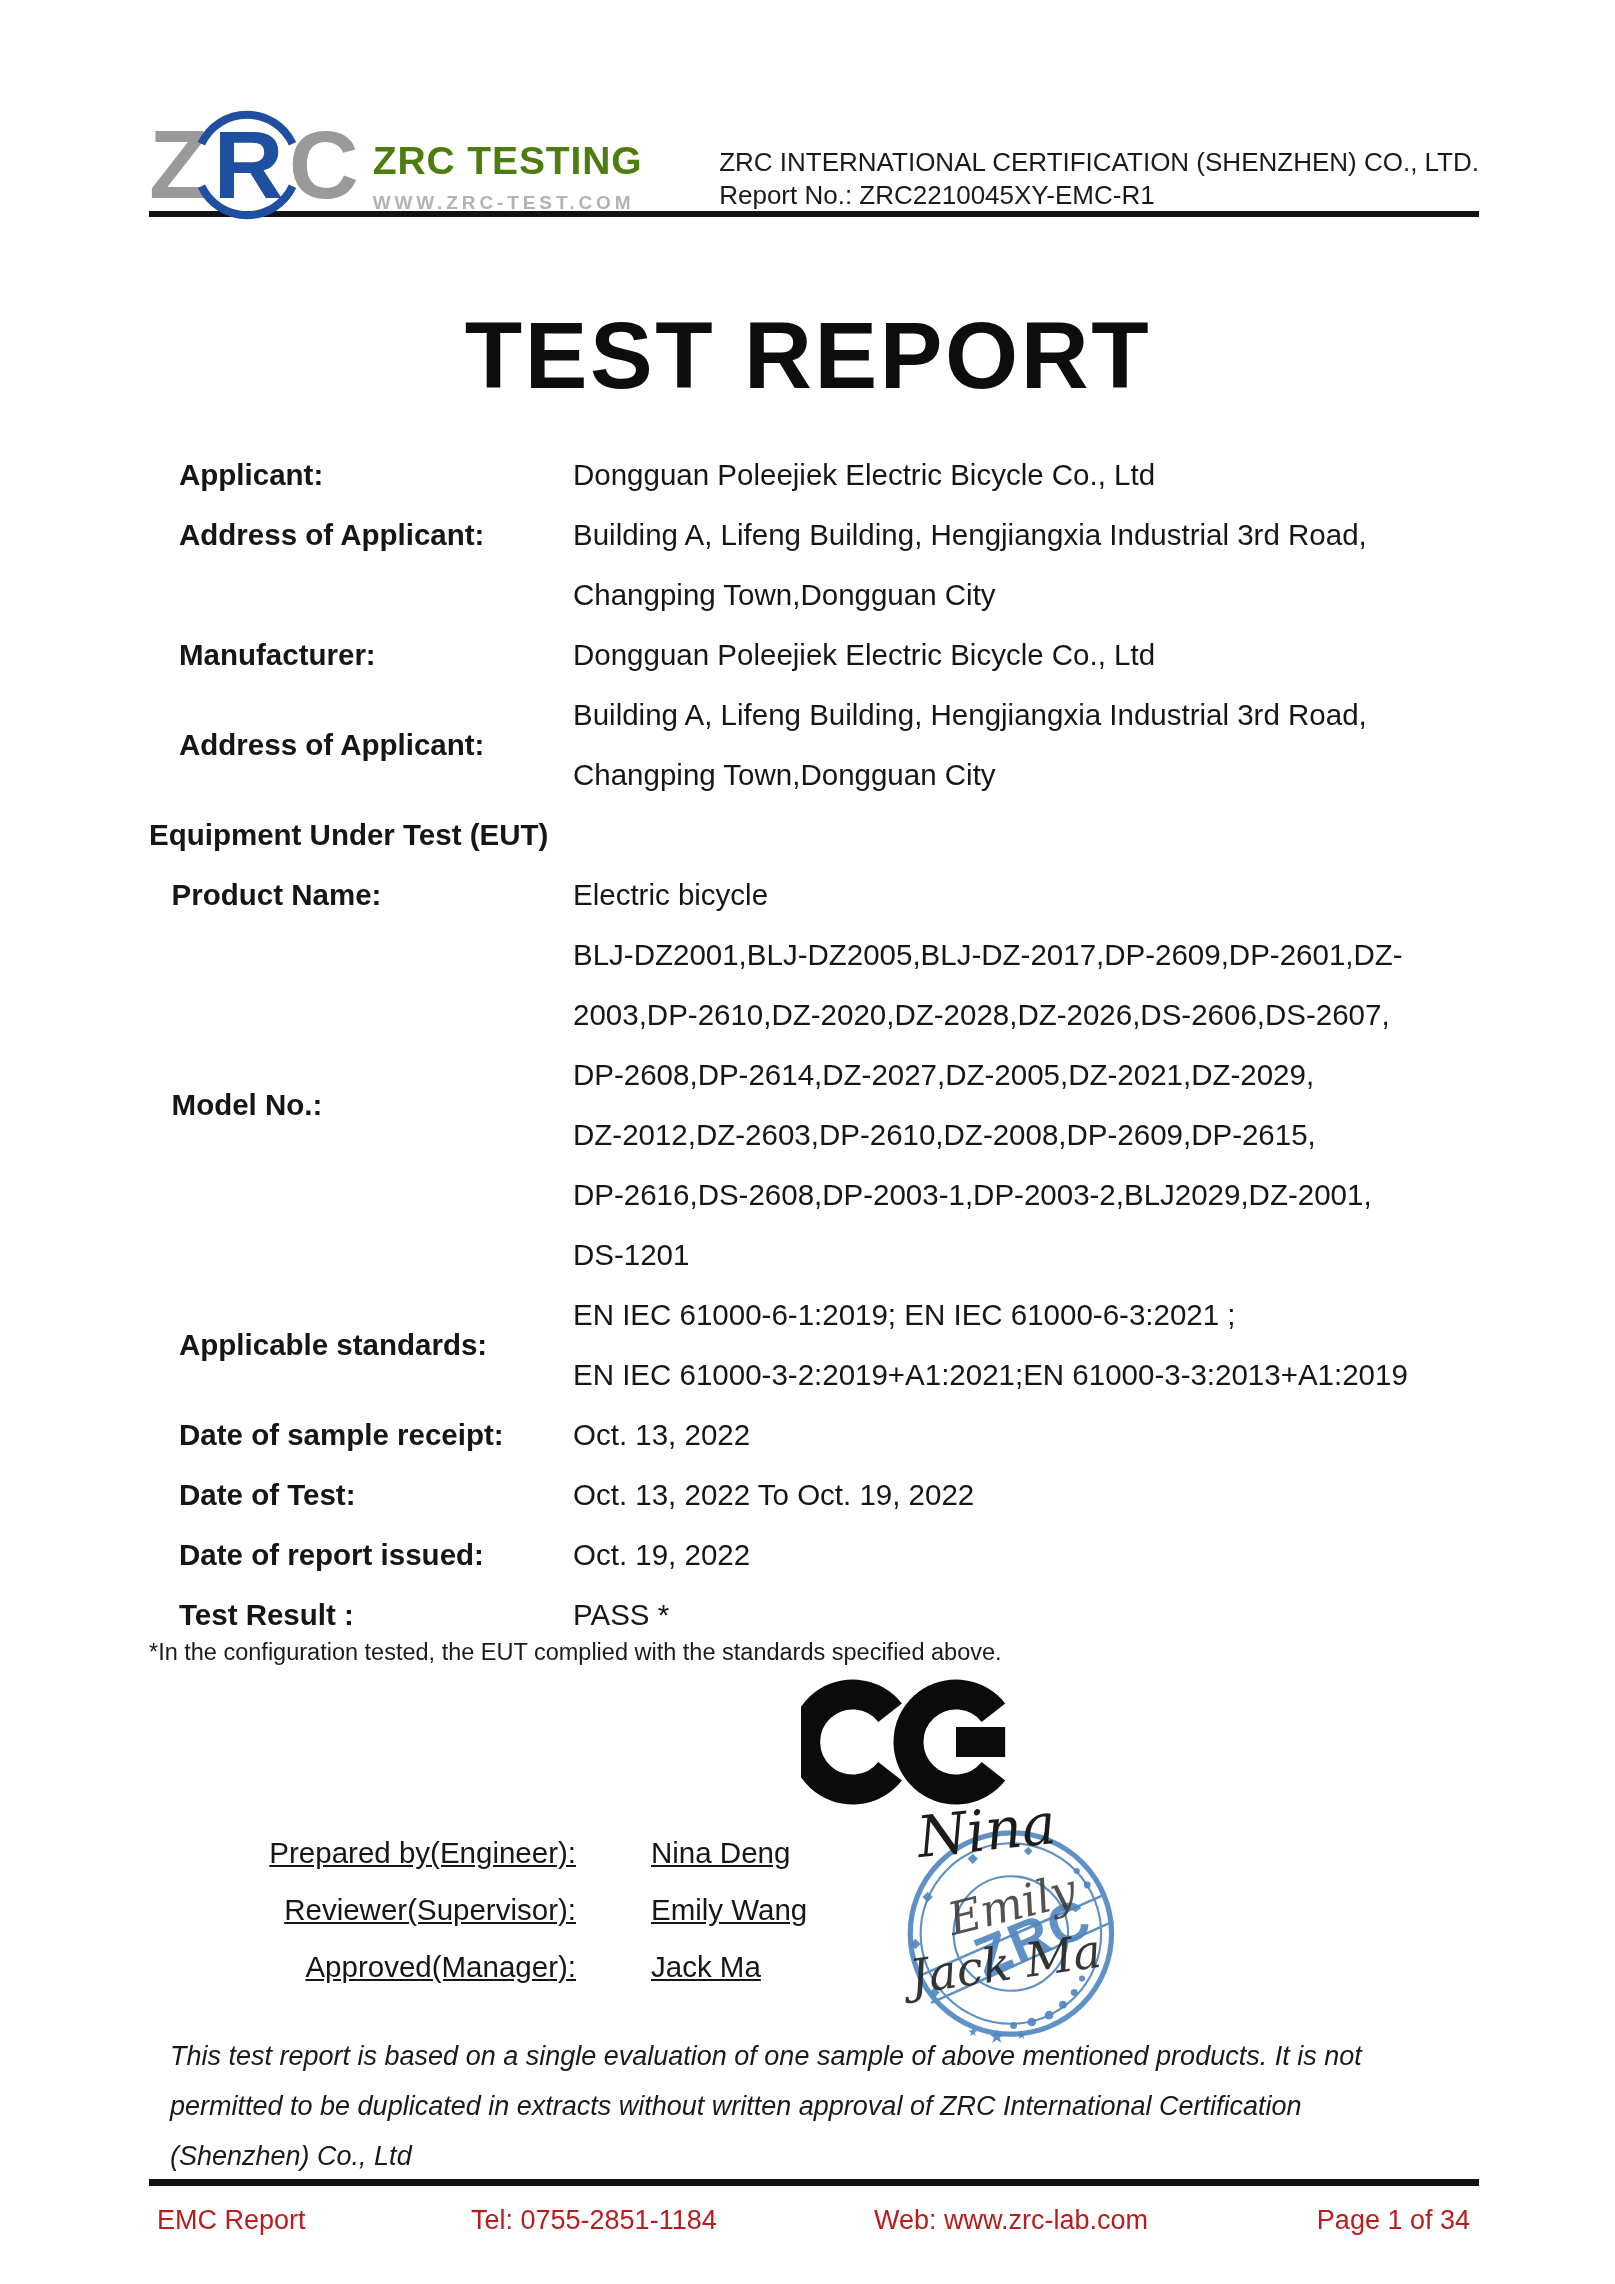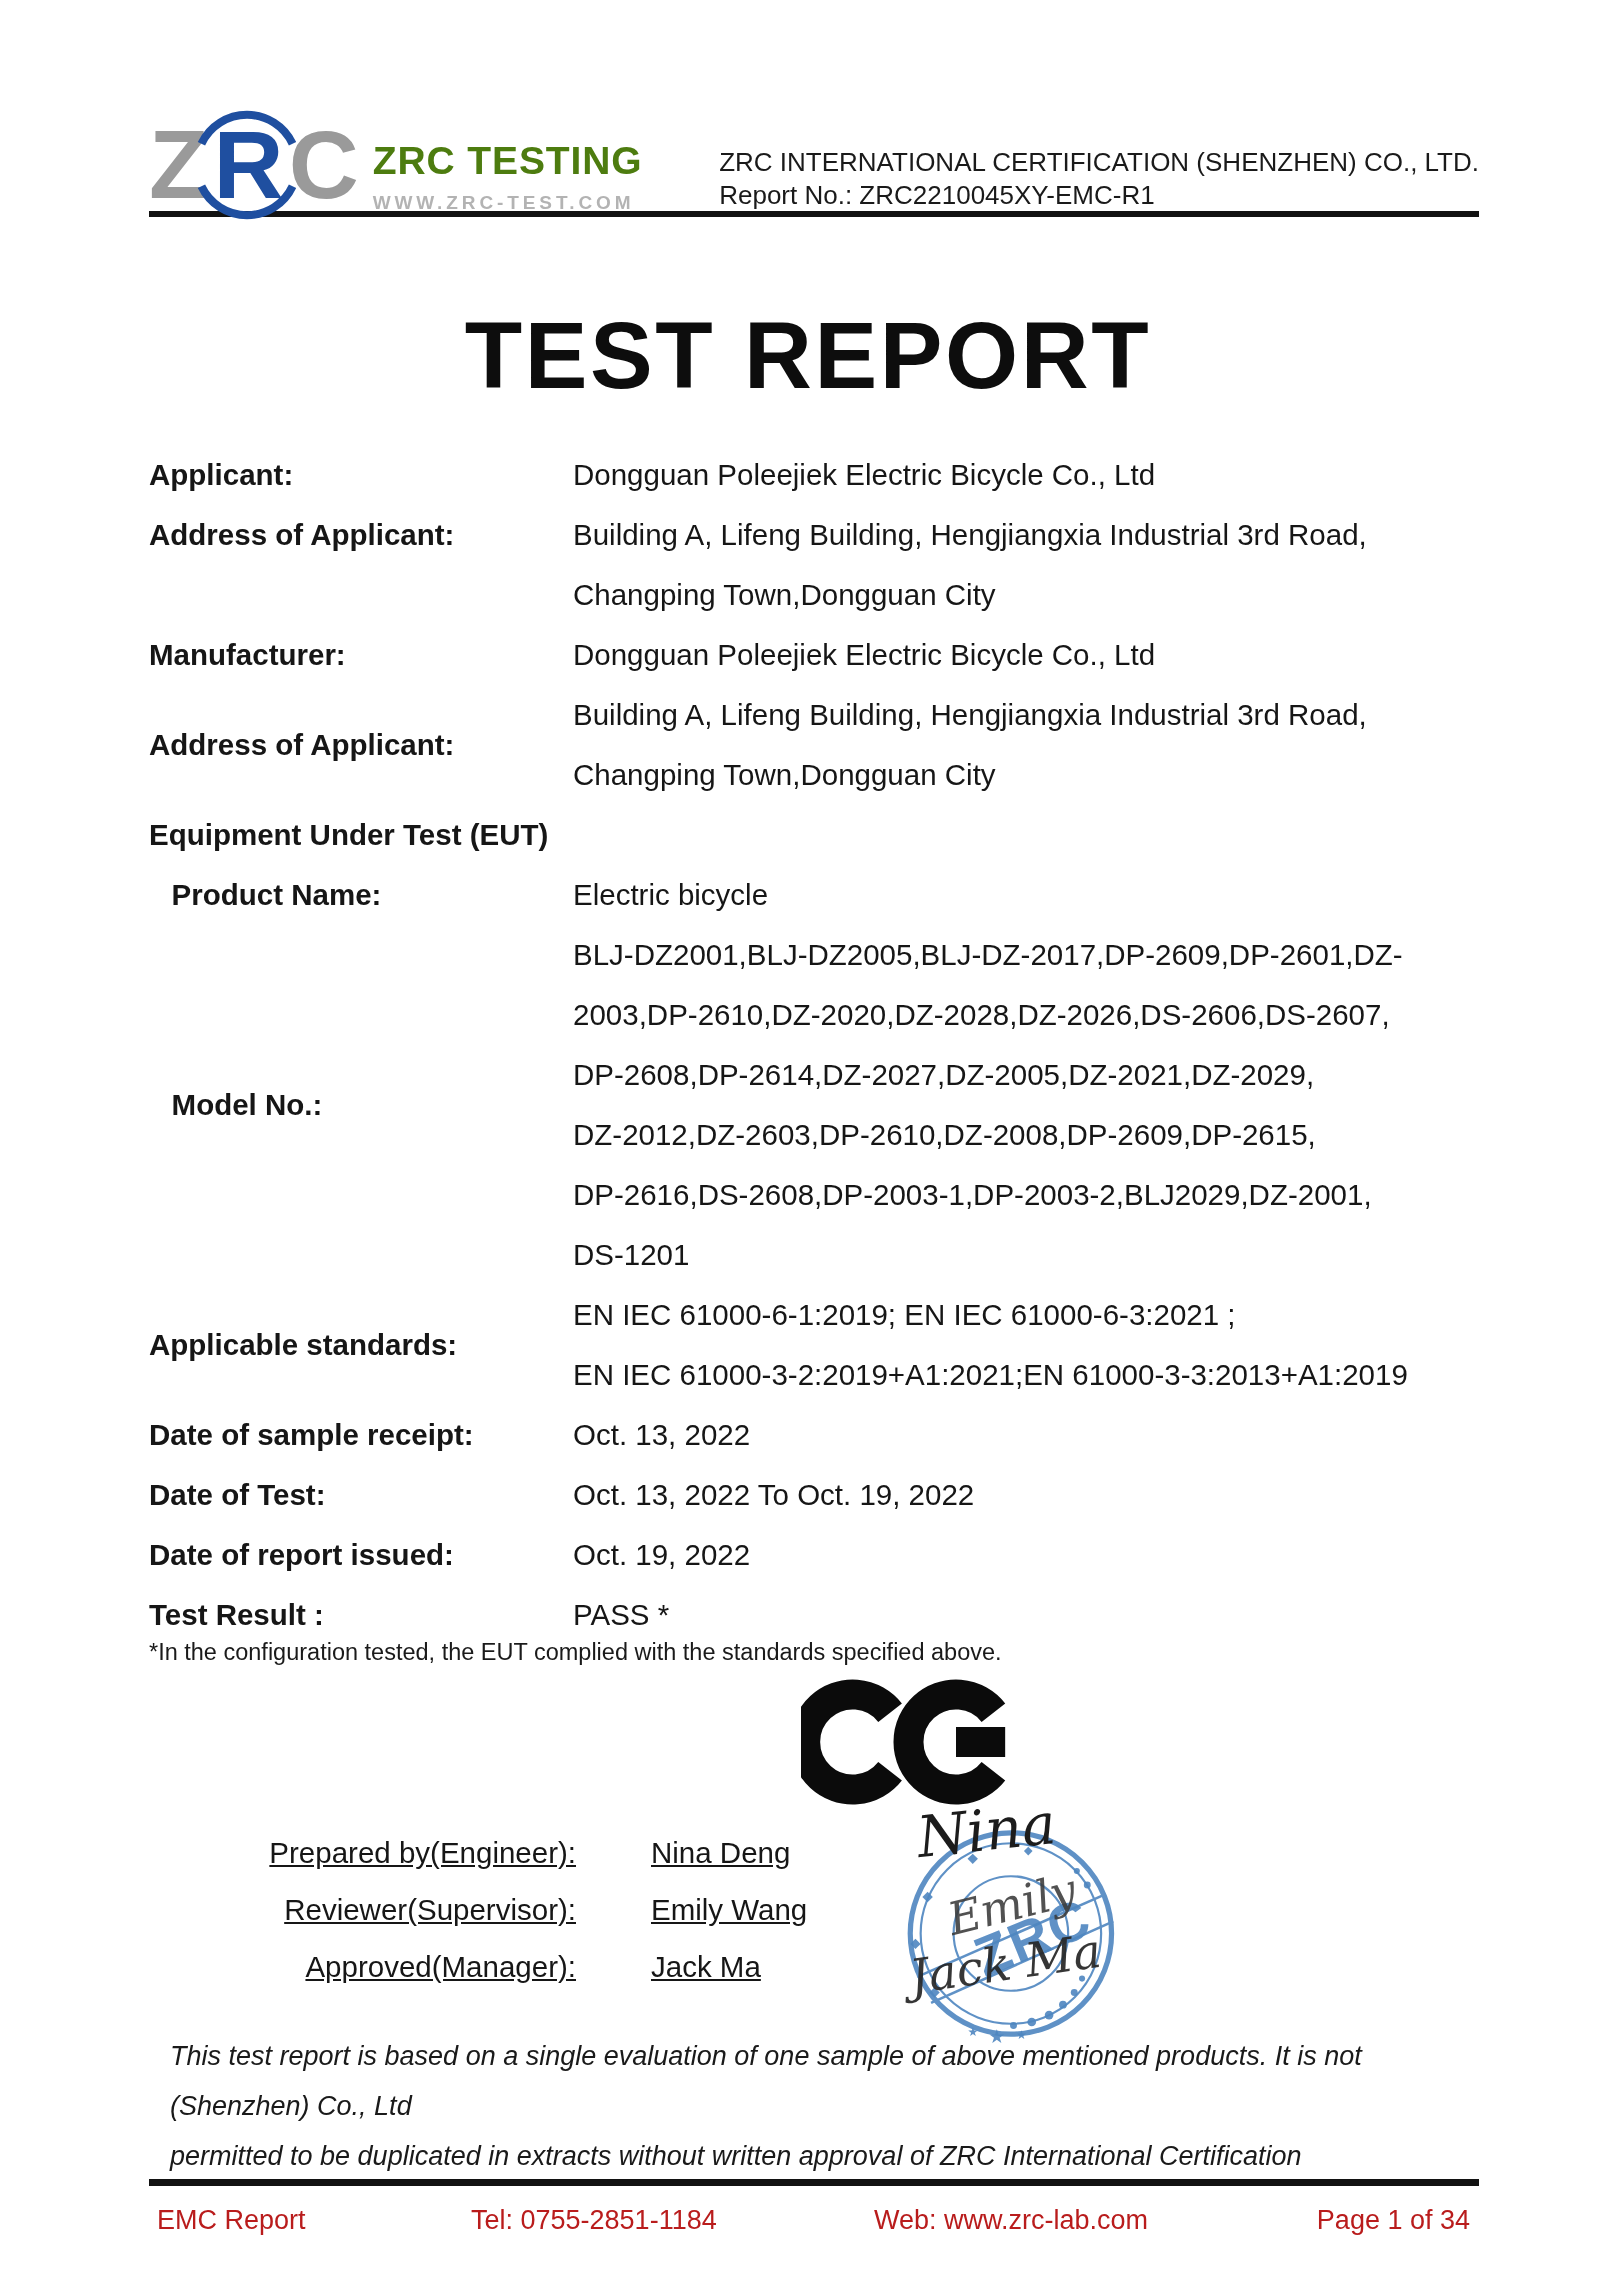--- a/index.html
+++ b/index.html
@@ -19,21 +19,21 @@
   .logo-site { margin-top:9px; font-size:19px; color:#b3b3b3; letter-spacing:3.9px; font-weight:bold; }
   .header-company { position:absolute; right:137px; top:146px; text-align:left; font-size:26px; line-height:33px; color:#1a1a1a; }
   .rule-top { position:absolute; left:149px; right:137px; top:211px; height:6px; background:#121212; }
   
   .doc-title { position:absolute; left:0; right:0; top:302px; text-align:center; font-size:94px; font-weight:bold; letter-spacing:2.6px; color:#0d0d0d; }
   
   .info { position:absolute; left:149px; top:445px; width:1331px; font-size:29.5px; }
   .grid { display:grid; grid-template-columns:424px 1fr; }
   .lbl { line-height:60px; align-self:center; }
   .lbl.top { align-self:start; }
-  .b { font-weight:bold; }
+  .b { font-weight:bold;margin-left:30px; }
   .indent { padding-left:22.6px;font-weight:bold; }
   .val { line-height:60px; }
   .val div { line-height:60px; }
   .span2 { grid-column:1 / 3; line-height:60px; font-weight:bold; }
   .footnote { position:absolute; left:149px; top:1639px; font-size:23.5px; color:#1a1a1a; }
   
   .ce { position:absolute; left:801px; top:1677px; }
   
   .sig-block { position:absolute; left:161px; top:1824px; display:grid; grid-template-columns:415px auto; column-gap:75px; font-size:29.5px;text-decoration:underline; }
   .sig-block .s-lbl { text-align:right; line-height:57px; }
@@ -187,22 +187,22 @@
         <text x="158" y="262" font-size="14">★</text>
       </g>
     </svg>
   </div>
   <div class="sig-hand sig-nina">Nina</div>
   <div class="sig-hand sig-emily">Emily</div>
   <div class="sig-hand sig-jack">Jack Ma</div>
 
   <div class="disclaimer">
     <div>This test report is based on a single evaluation of one sample of above mentioned products. It is not</div>
+    <div>permitted to be duplicated in extracts without written approval of ZRC International Certification</div>
     <div>(Shenzhen) Co., Ltd</div>
-    <div>permitted to be duplicated in extracts without written approval of ZRC International Certification</div>
   </div>
 
   <div class="rule-bottom"></div>
   <div class="footer">
     <span class="f-left">EMC Report</span>
     <span class="f-tel">Tel: 0755-2851-1184</span>
     <span class="f-web">Web: www.zrc-lab.com</span>
     <span class="f-page">Page 1 of 34</span>
   </div>
 

